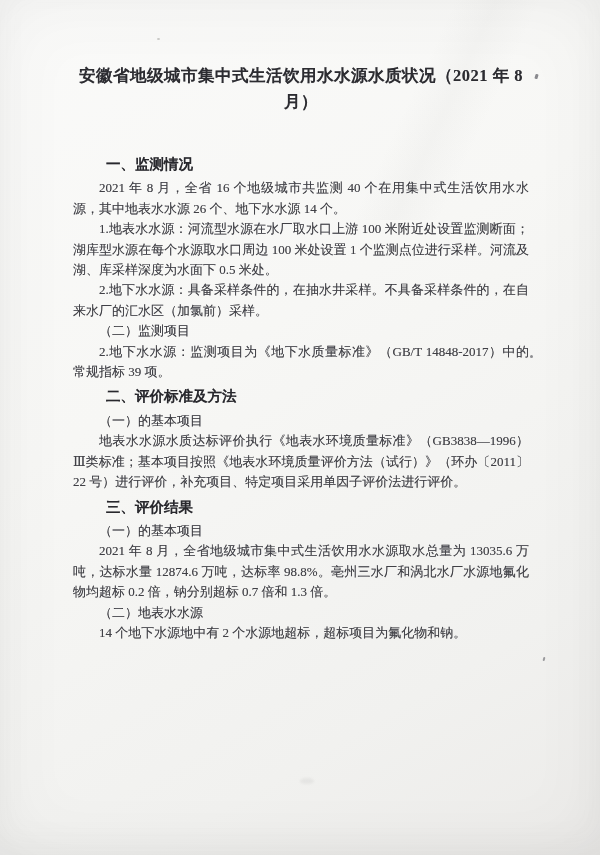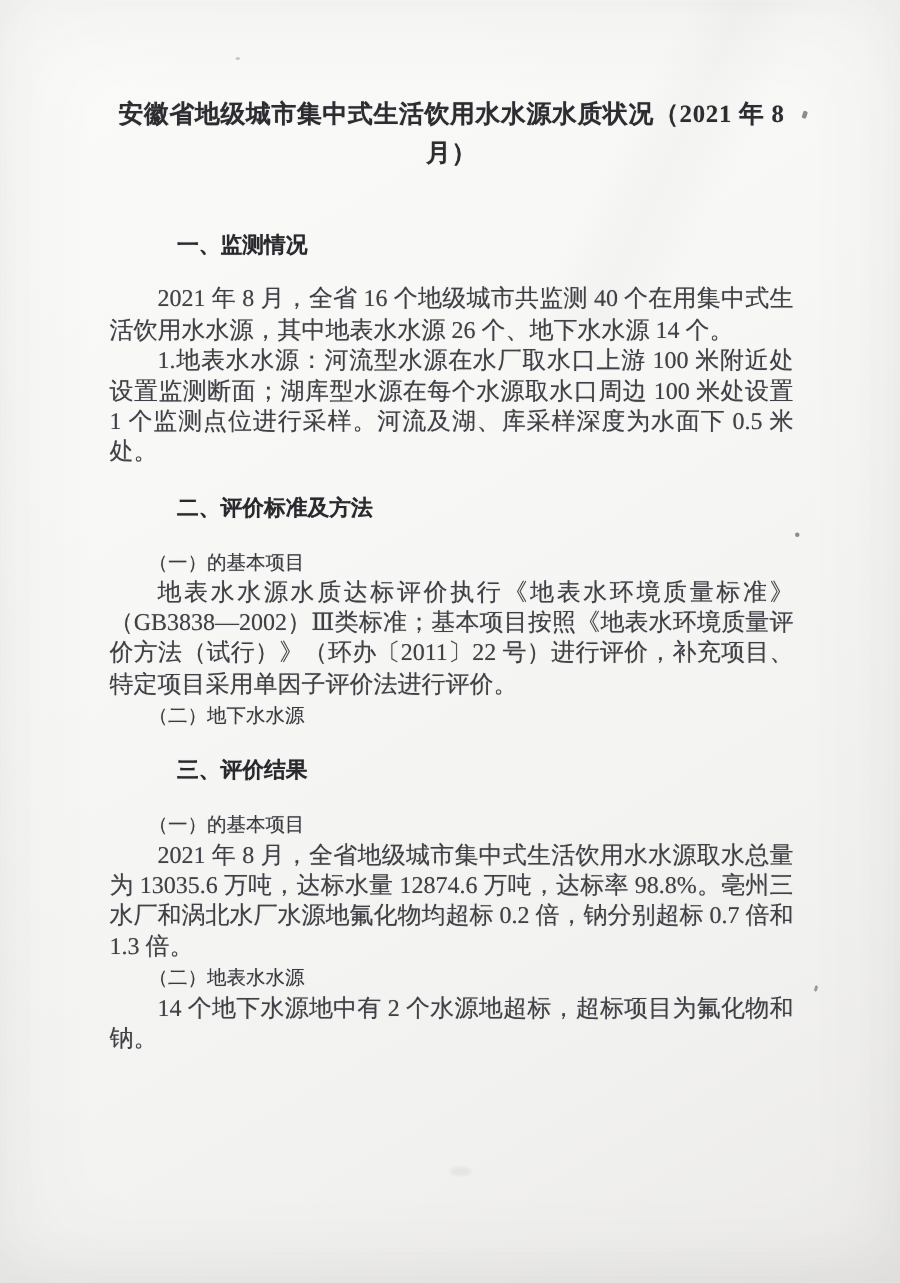--- a/index.html
+++ b/index.html
@@ -17,27 +17,27 @@
     position: absolute; left: 73px; top: 63px; width: 456px;
     color: #3f3f45;
     text-shadow: 0 0 0.6px rgba(64,64,70,0.45);
   }
   .title {
     margin: 0 0 39px 0;
     font-size: 16.5px; line-height: 26px; font-weight: bold;
     text-align: center; color: #2c2c31; letter-spacing: 0.5px;
   }
   .sec {
-    margin: 16px;
+    margin: 4px;
     font-family: "Liberation Sans", "DejaVu Sans", sans-serif;
     font-size: 14.5px; line-height: 20.4px; font-weight: bold;
     color: #28282d; text-indent: 29px;
   }
   .para {
-    margin: 0; font-size: 16px; line-height: 20.4px;
+    margin: 0; font-size: 13px; line-height: 20.4px;
     text-align: justify; text-indent: 2em; color: #404046;
   }
   .sub {
     margin: 0; font-size: 13px; line-height: 20.4px;
     text-indent: 2em; color: #3b3b41;
   }
   .scan-speck { position: absolute; }
   .s1 { left: 157px; top: 38px; width: 3px; height: 2px; background: #bcbcb9; border-radius: 50%; opacity: .8; }
   .s2 { left: 535px; top: 74px; width: 3px; height: 5px; background: #77777c; border-radius: 1px; transform: rotate(18deg); opacity: .85; }
   .s3 { left: 530px; top: 355px; width: 3px; height: 3px; background: #8d8d90; border-radius: 50%; }
@@ -60,27 +60,29 @@
   <div class="scan-speck s4"></div>
   <div class="scan-speck s5"></div>
 
   <div class="content">
     <h1 class="title">安徽省地级城市集中式生活饮用水水源水质状况（2021 年 8 月）</h1>
 
     <section>
       <h2 class="sec">一、监测情况</h2>
       <p class="para">2021 年 8 月，全省 16 个地级城市共监测 40 个在用集中式生活饮用水水源，其中地表水水源 26 个、地下水水源 14 个。</p>
       <p class="para">1.地表水水源：河流型水源在水厂取水口上游 100 米附近处设置监测断面；湖库型水源在每个水源取水口周边 100 米处设置 1 个监测点位进行采样。河流及湖、库采样深度为水面下 0.5 米处。</p>
+      <p class="para">2.地下水水源：具备采样条件的，在抽水井采样。不具备采样条件的，在自来水厂的汇水区（加氯前）采样。</p>
+      <p class="sub">（二）监测项目</p>
+      <p class="para">2.地下水水源：监测项目为《地下水质量标准》（GB/T 14848-2017）中的常规指标 39 项。</p>
     </section>
 
     <section>
       <h2 class="sec">二、评价标准及方法</h2>
       <p class="sub">（一）的基本项目</p>
-      <p class="para">地表水水源水质达标评价执行《地表水环境质量标准》（GB3838—2002）Ⅲ类标准；基本项目按照《地表水环境质量评价方法（试行）》（环办〔2011〕22 号）进行评价，补充项目、特定项目采用单因子评价法进行评价。</p>
-      <p class="sub">（二）地下水水源</p>
+      <p class="para">地表水水源水质达标评价执行《地表水环境质量标准》（GB3838—1996）Ⅲ类标准；基本项目按照《地表水环境质量评价方法（试行）》（环办〔2011〕22 号）进行评价，补充项目、特定项目采用单因子评价法进行评价。</p>
     </section>
 
     <section>
       <h2 class="sec">三、评价结果</h2>
       <p class="sub">（一）的基本项目</p>
       <p class="para">2021 年 8 月，全省地级城市集中式生活饮用水水源取水总量为 13035.6 万吨，达标水量 12874.6 万吨，达标率 98.8%。亳州三水厂和涡北水厂水源地氟化物均超标 0.2 倍，钠分别超标 0.7 倍和 1.3 倍。</p>
       <p class="sub">（二）地表水水源</p>
       <p class="para">14 个地下水源地中有 2 个水源地超标，超标项目为氟化物和钠。</p>
     </section>
   </div>

